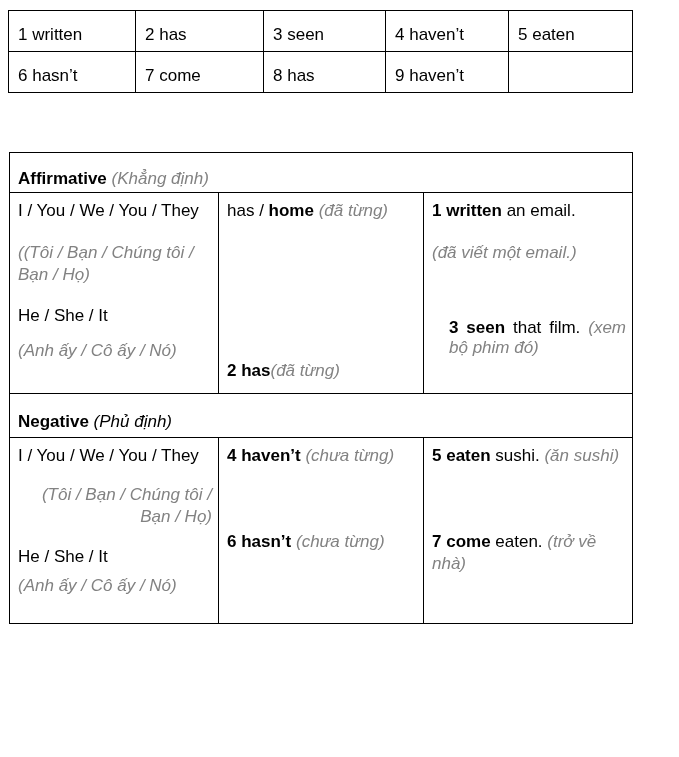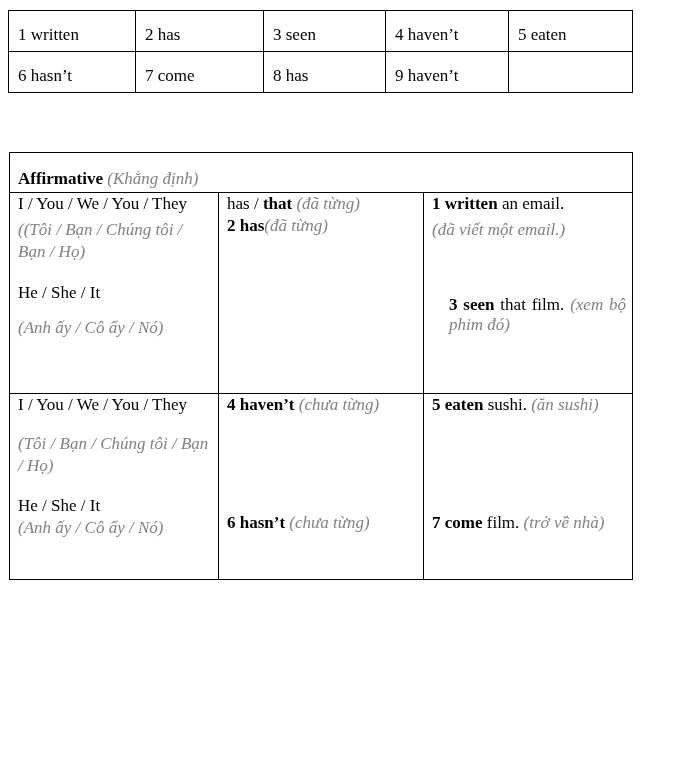--- a/index.html
+++ b/index.html
@@ -2,21 +2,21 @@
 <html><head>
 <meta charset="utf-8">
 <style>
   * { margin: 0; padding: 0; box-sizing: border-box; }
   html, body { background: #ffffff; }
   .page {
     position: relative;
     width: 679px;
     height: 757px;
     background: #ffffff;
-    font-family: Liberation Serif, serif;
+    font-family: Liberation Sans, sans-serif;
     color: #000000;
     font-size: 17px;
   }
   table { border-collapse: collapse; table-layout: fixed; }
   td { border: 1.5px solid #000000; }
 
   
   .answer-table { position: absolute; left: 8px; top: 10px; width: 624px; }
   .answer-table td {
     height: 41px;
@@ -35,25 +35,25 @@
   .r-neg  { height: 186px; }
   .h-ever { height: 42px; }
   .r-ex   { height: 82px; }
 
   .b  { font-weight: bold; }
   .bi { font-weight: bold; font-style: italic; }
   .muted { color: #828282; font-style: italic; }
   .note-dark { color: #000000; font-style: italic; }
   .just { text-align: justify; line-height: 20px; margin-left: 17px; }
 
-  .mt13 { margin-top: 13px; } .mt15 { margin-top: 0; }
-  .mt16 { margin-top: 16px; } .mt17 { margin-top: 17px; }
+  .mt13 { margin-top: 13px; } .mt15 { margin-top: 7px; }
+  .mt16 { margin-top: 16px; } .mt17 { margin-top: 17px; text-align: right; }
   .mt18 { margin-top: 18px; } .mt19 { margin-top: 19px; }
-  .mt20 { margin-top: 4px; } .mt54 { margin-top: 54px; }
-  .mt96 { margin-top: 96px; } .mt138 { }
+  .mt20 { margin-top: 20px; } .mt54 { margin-top: 54px; }
+  .mt96 { margin-top: 64px; } .mt138 { margin-top: 138px; }
 </style>
 </head>
 <body>
 
 <div class="page">
 
   <table class="answer-table">
     <colgroup>
       <col style="width:127px">
         <col style="width:128px">
@@ -94,45 +94,50 @@
     </tr>
 
     <tr class="r-aff">
       <td>
         <p class="mt15">I / You / We / You / They</p>
         <p class="mt20 muted">((Tôi / Bạn / Chúng tôi / Bạn / Họ)</p>
         <p class="mt19">He / She  / It</p>
         <p class="mt13 muted">(Anh ấy / Cô ấy / Nó)</p>
       </td>
       <td>
-        <p class="mt15"><span>has / </span><span class="b">that</span><span class="muted"> (đã từng)</span></p>
+        <p class="mt15"><span>has / </span><span class="b">home</span><span class="muted"> (đã từng)</span></p>
         <p class="mt138"><span class="b">2 has</span><span class="muted">(đã từng)</span></p>
       </td>
       <td>
         <p class="mt15"><span class="b">1 written</span><span> an email.</span></p>
         <p class="mt20 muted">(đã viết một email.)</p>
         <p class="mt54 just"><span class="b">3 seen</span><span> that film. </span><span class="muted">(xem bộ phim đó)</span></p>
       </td>
     </tr>
 
+    <tr>
+      <td colspan="3" class="sec h-neg">
+        <span class="b">Negative</span><span class="note-dark"> (Phủ định)</span>
+      </td>
+    </tr>
 
     <tr class="r-neg">
       <td>
         <p class="mt15">I / You / We / You / They</p>
         <p class="mt17 muted">(Tôi / Bạn / Chúng tôi / Bạn / Họ)</p>
         <p class="mt18">He / She  / It</p>
         <p class="mt15 muted">(Anh ấy / Cô ấy / Nó)</p>
       </td>
       <td>
         <p class="mt15"><span class="b">4 haven’t</span><span class="muted"> (chưa từng)</span></p>
         <p class="mt96"><span class="b">6 hasn’t</span><span class="muted"> (chưa từng)</span></p>
       </td>
       <td>
         <p class="mt15"><span class="b">5 eaten</span><span> sushi. </span><span class="muted">(ăn sushi)</span></p>
-        <p class="mt96"><span class="b">7 come</span><span> film. </span><span class="muted">(trở về nhà)</span></p>
+        <p class="mt96"><span class="b">7 come</span><span> eaten. </span><span class="muted">(trở về nhà)</span></p>
       </td>
     </tr>
 
 
   </tbody>
     </table>
 
 </div>
 
 </body></html>

